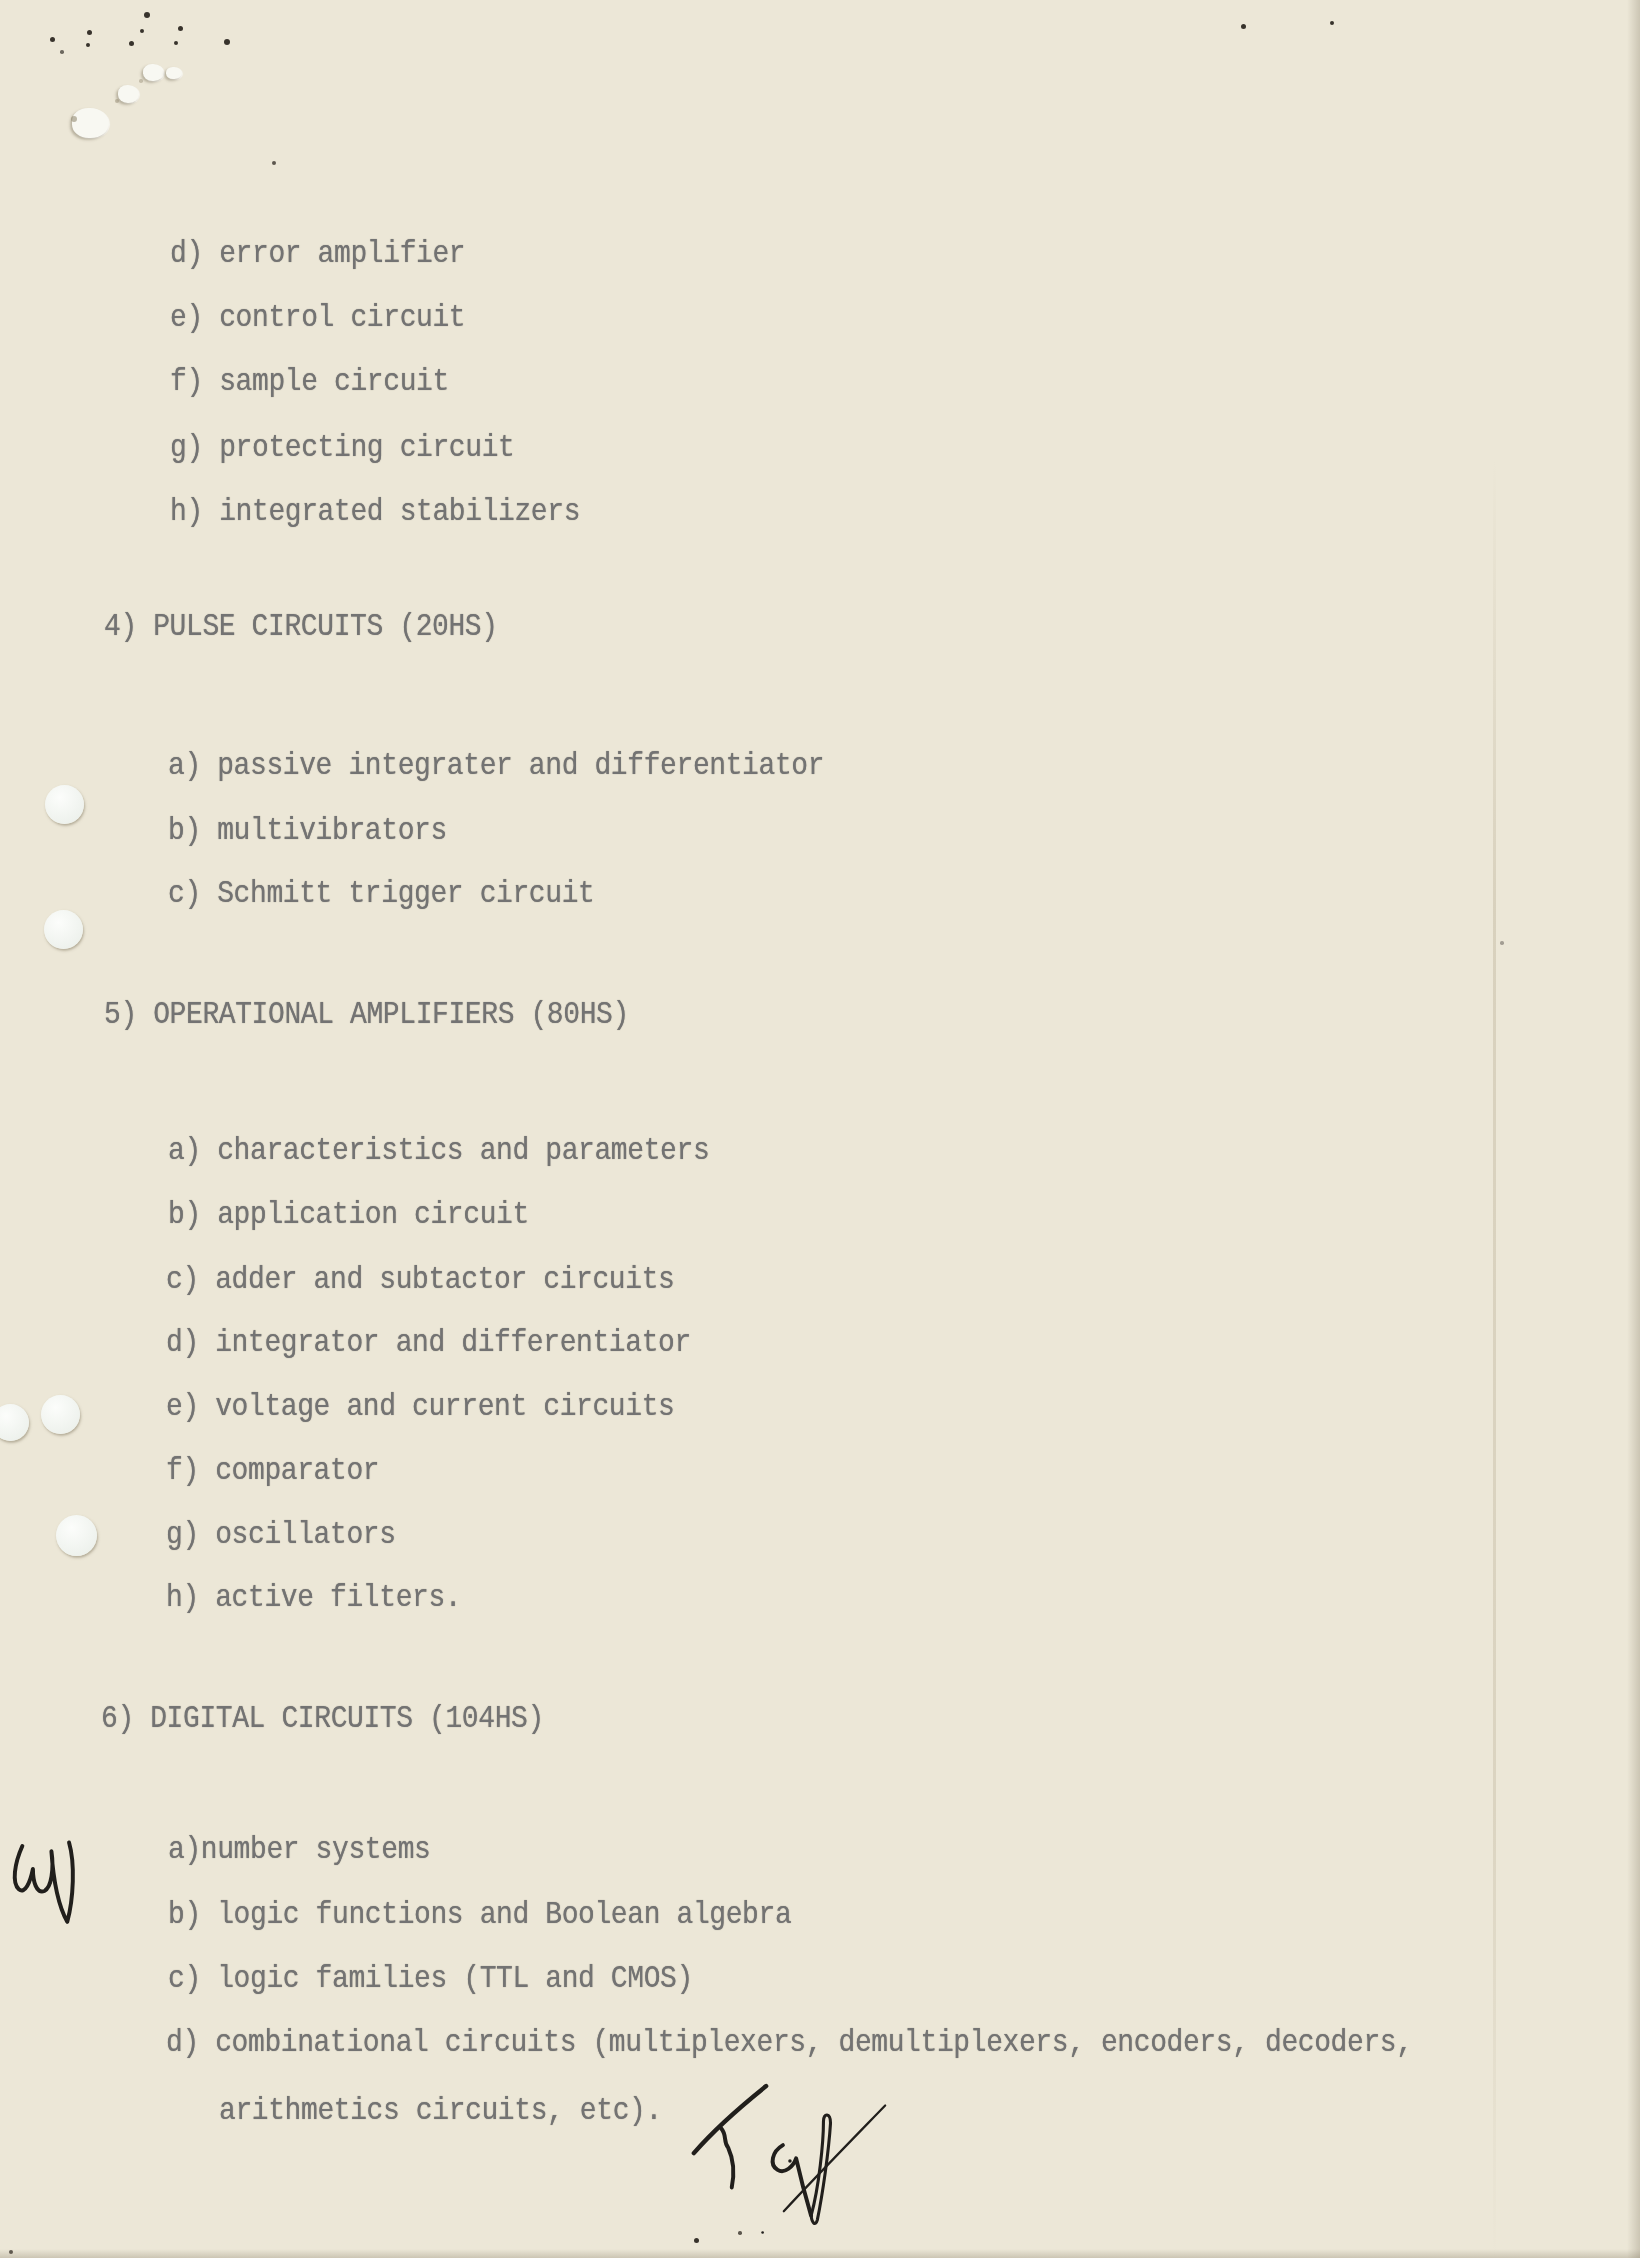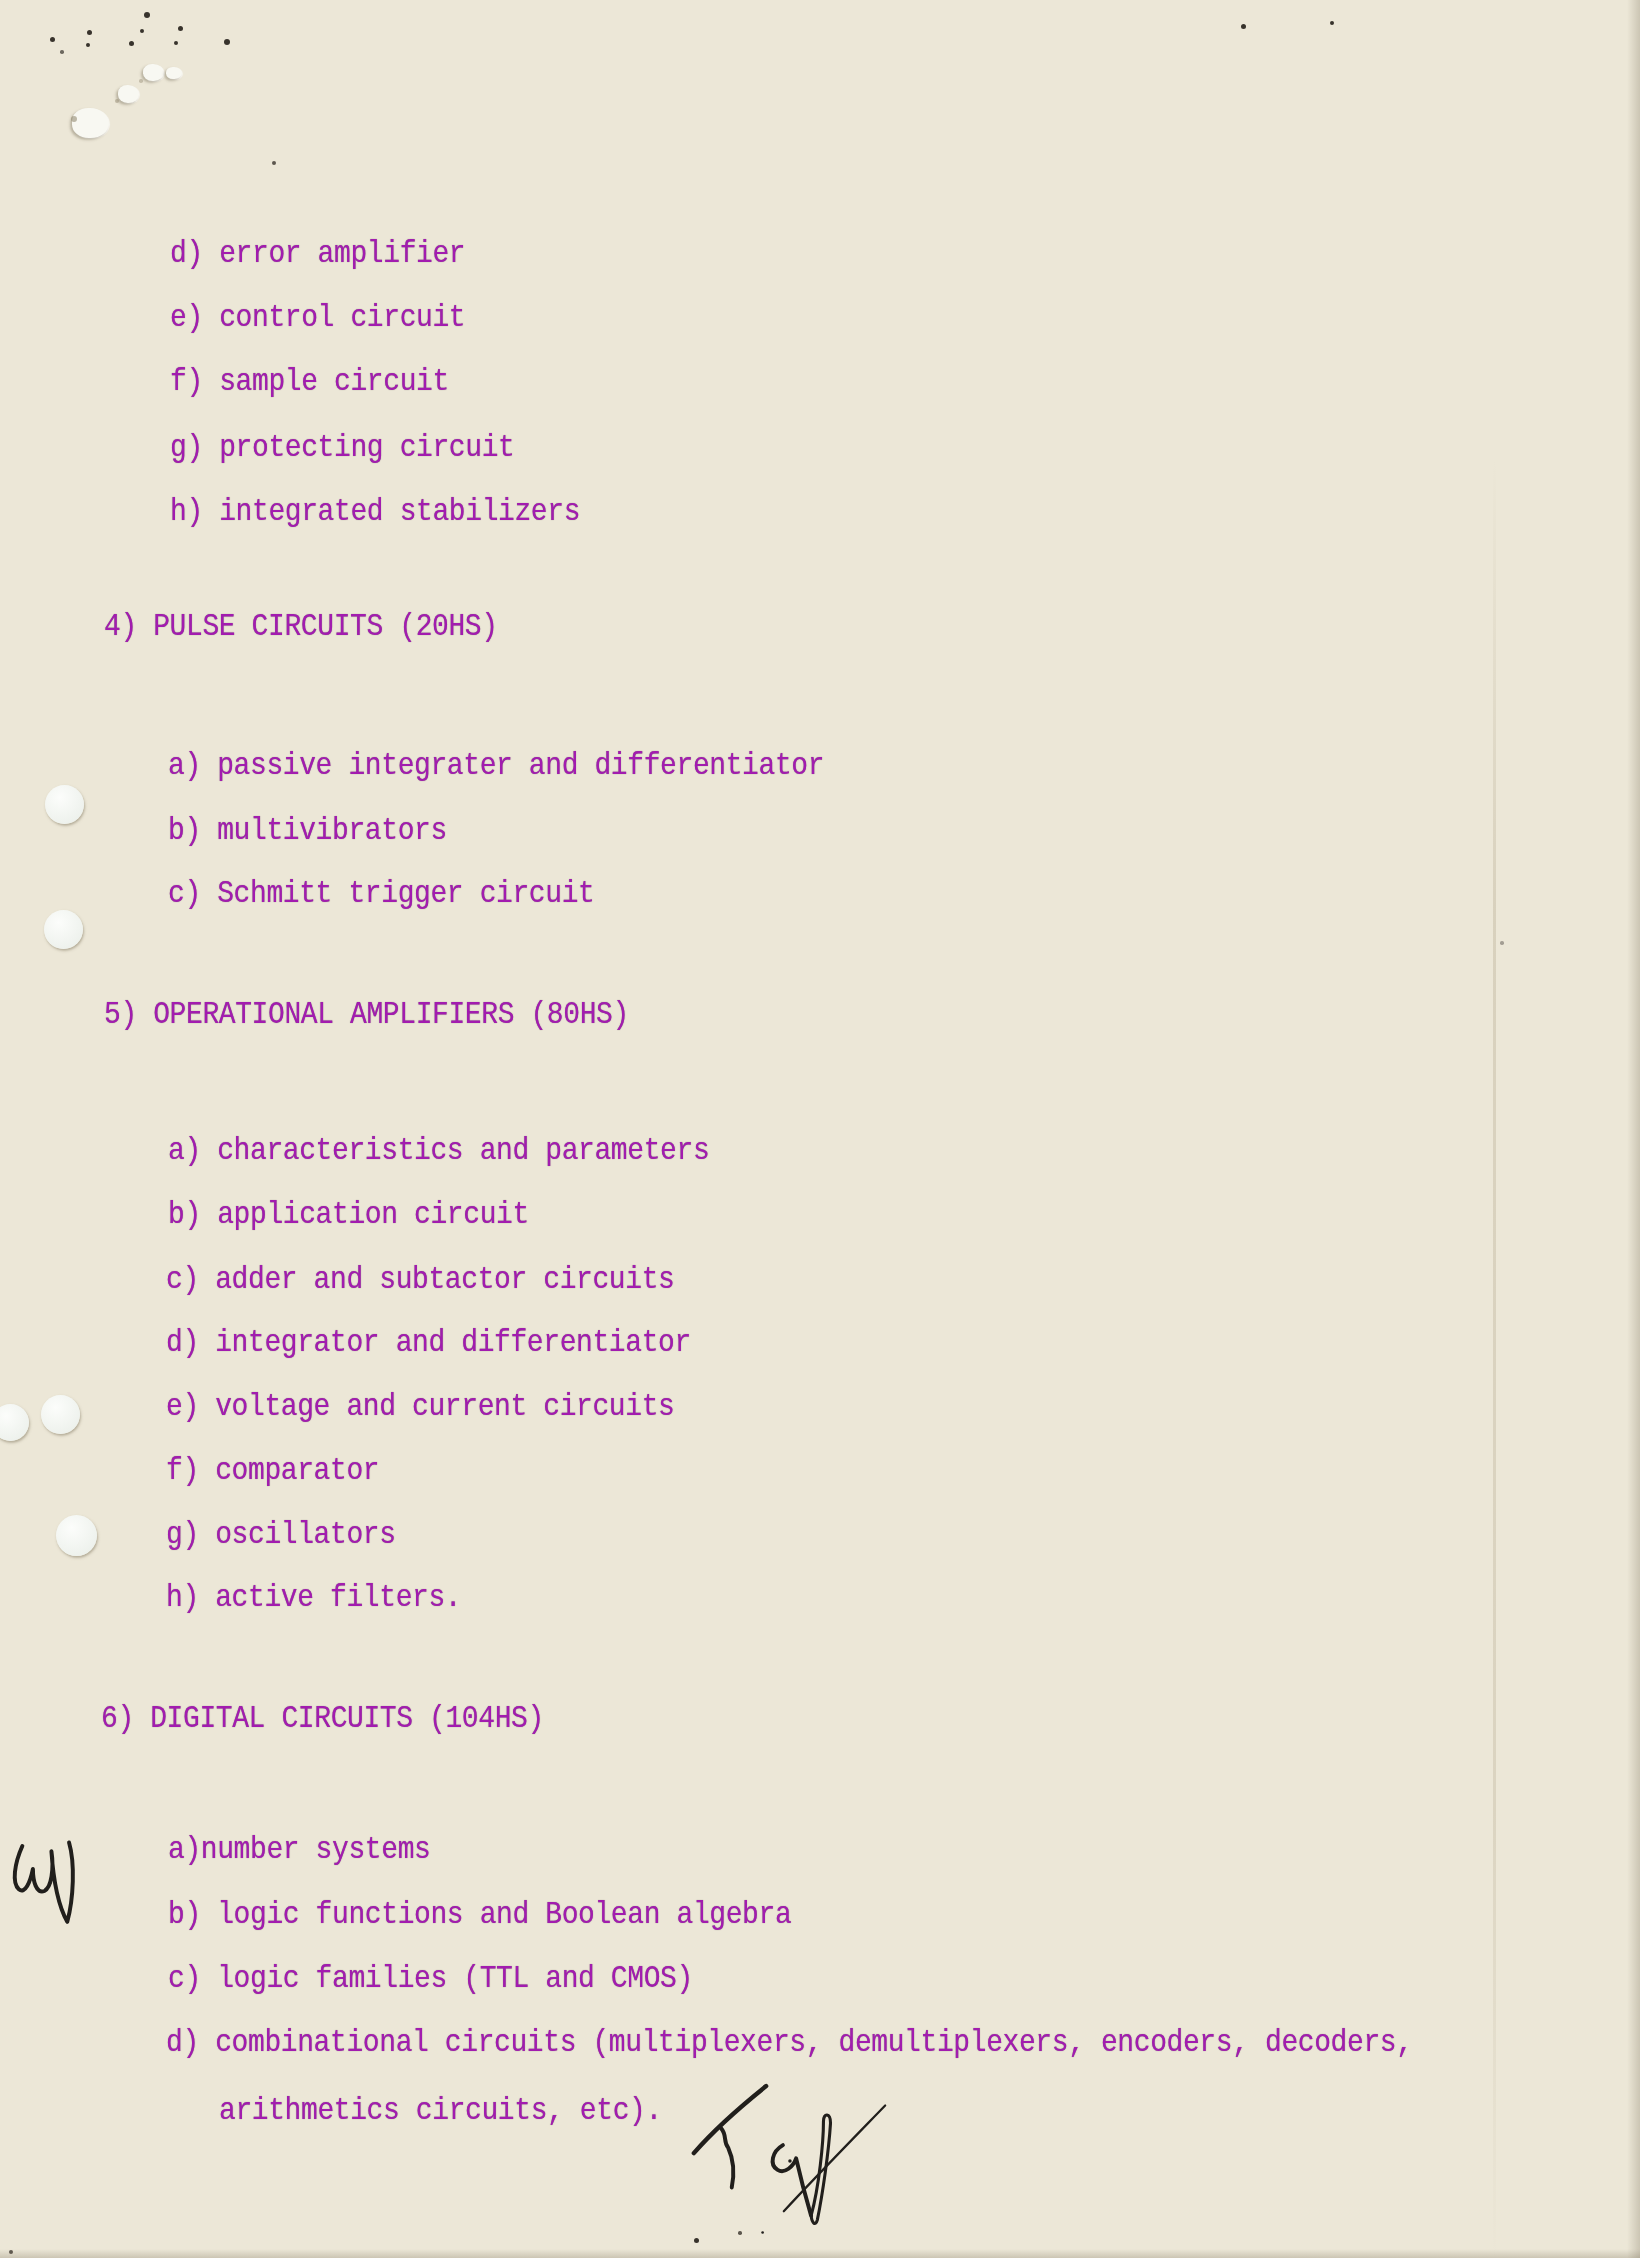--- a/index.html
+++ b/index.html
@@ -4,21 +4,21 @@
 <style>
   html,body{margin:0;padding:0;background:#d8d2c0;}
   .page{
     position:relative;width:1641px;height:2258px;overflow:hidden;
     background:
       radial-gradient(1235px 794px at 25% 8%, rgba(252,250,242,.55), rgba(252,250,242,0) 60%),
       radial-gradient(1764px 1323px at 90% 68%, rgba(204,194,168,.22), rgba(204,194,168,0) 72%),
       linear-gradient(176deg,#efead c0,#ece7d7 0%,#ece7d7 45%,#e7e1cf 100%);
     background-color:#ece7d7;
     font-family:"Liberation Mono", monospace;
-    color:#a21caf;
+    color:#737373;
   }
   .tline{
     position:absolute;font-size:28px;letter-spacing:-0.4px;white-space:pre;
     transform:scaleY(1.12);transform-origin:0 0;
     text-shadow:0 0 0.9px rgba(47,45,41,.55);
   }
   .heading{font-weight:normal;}
   .edge-right{position:absolute;right:0;top:0;width:14px;height:100%;
     background:linear-gradient(to left,rgba(120,110,88,.30),rgba(120,110,88,0));}
   .edge-bottom{position:absolute;left:0;bottom:0;width:100%;height:8.8px;

